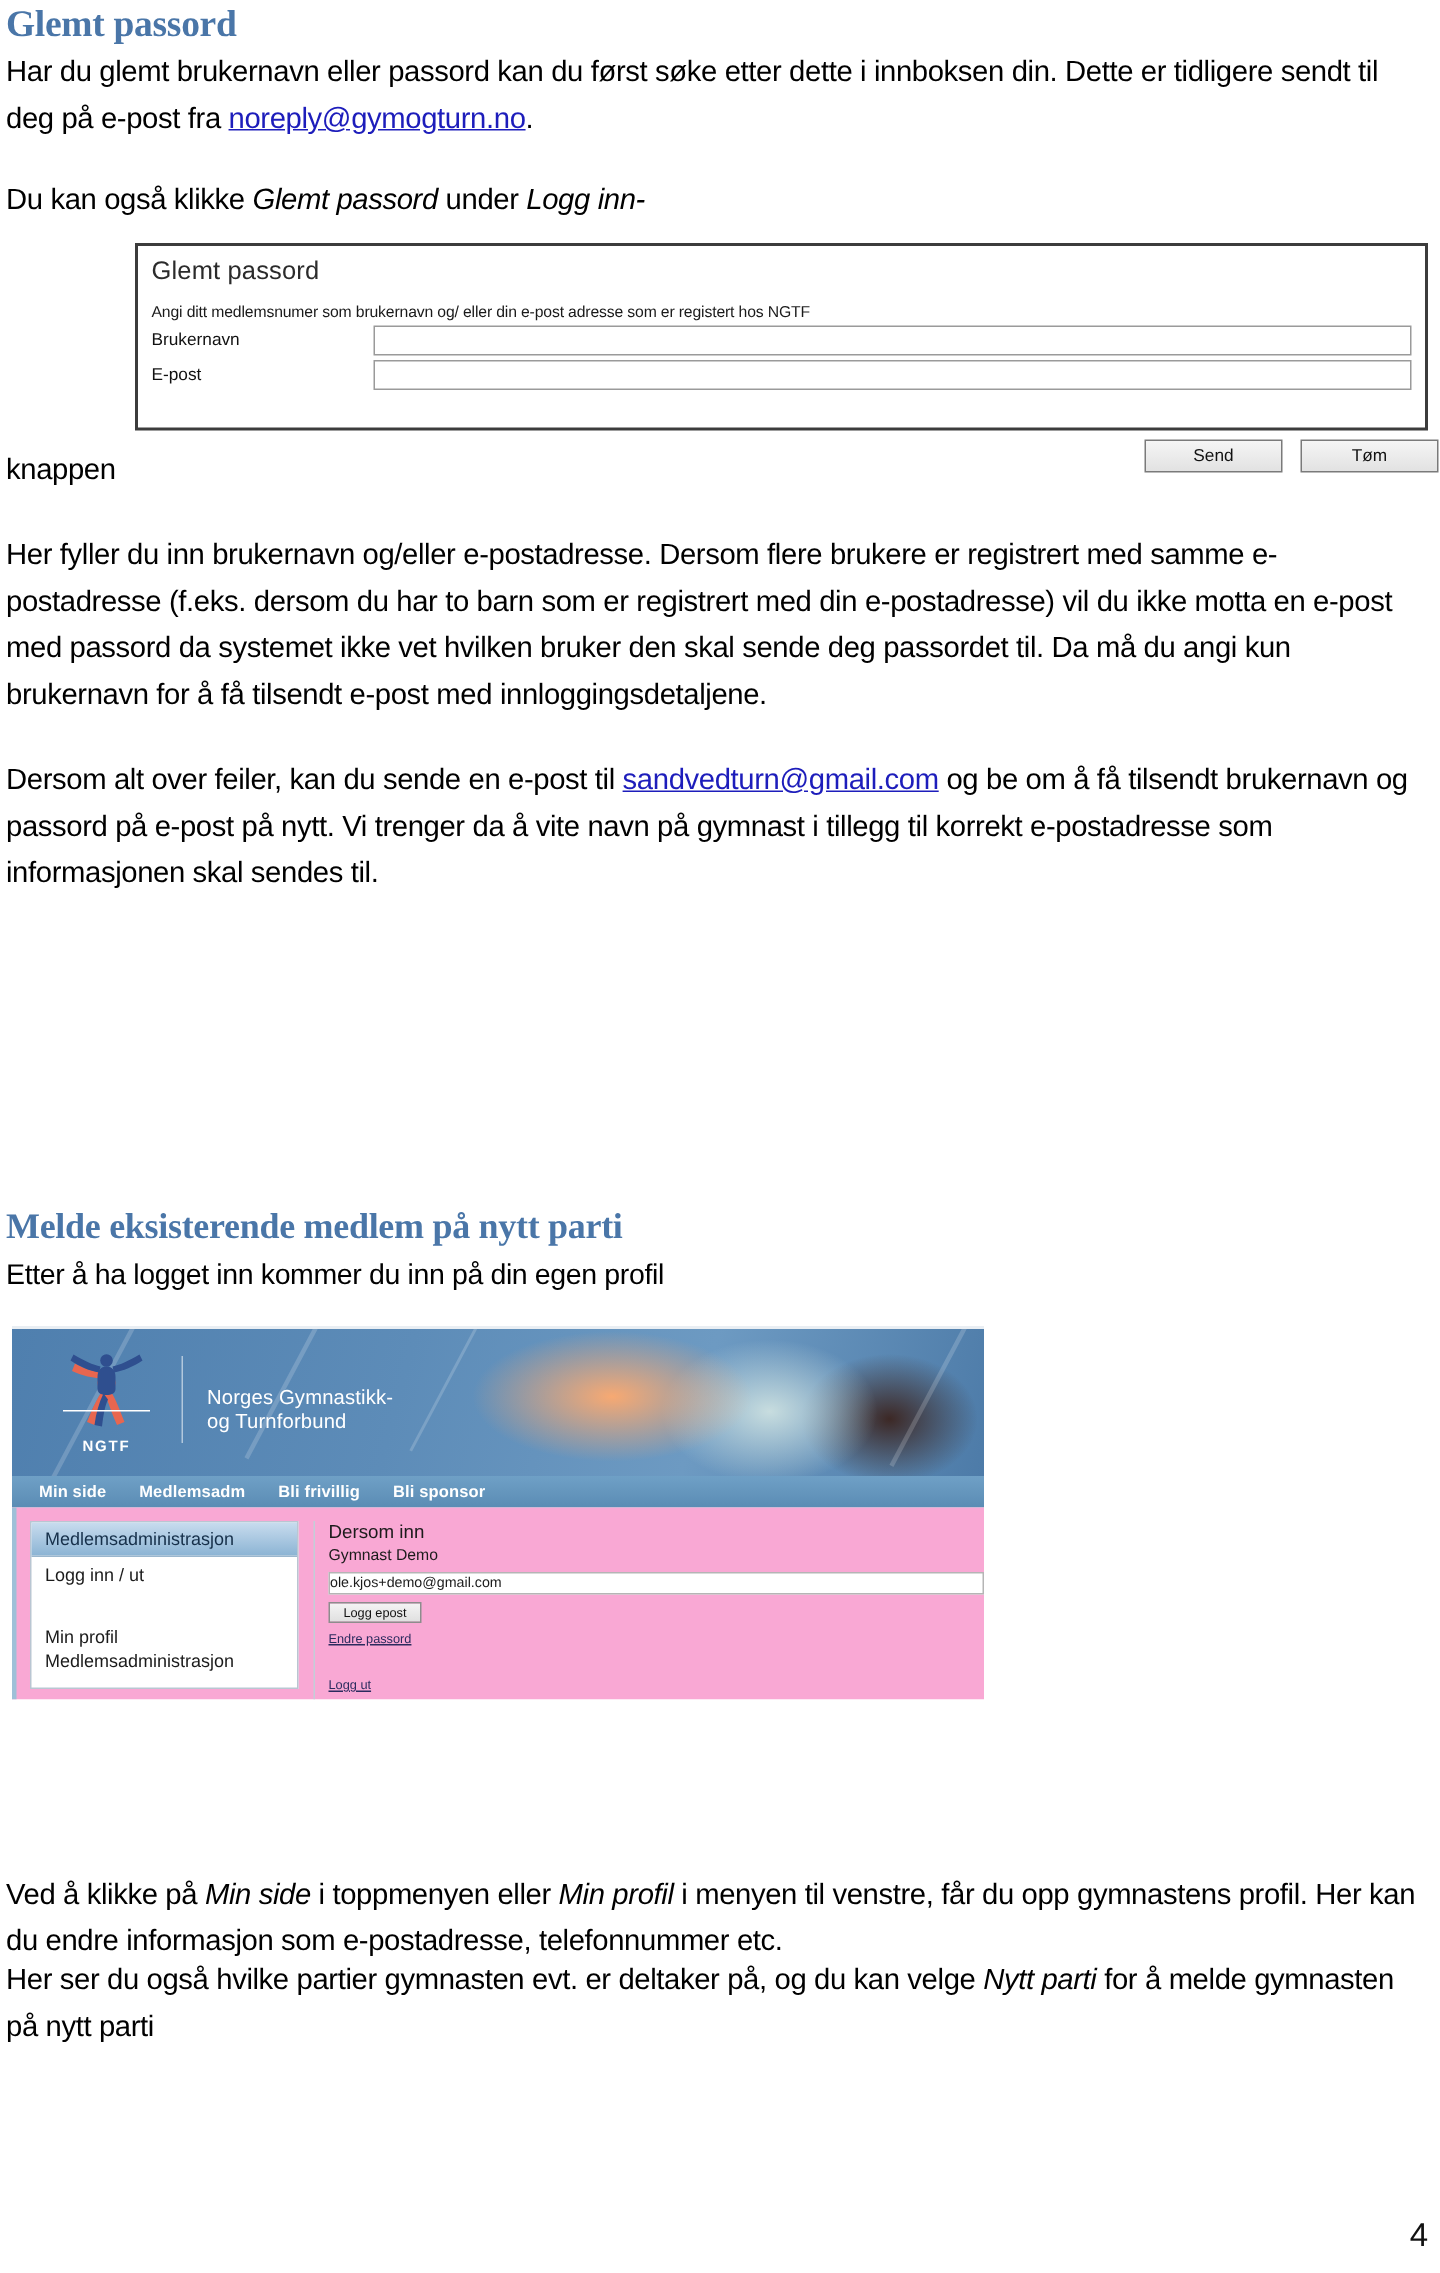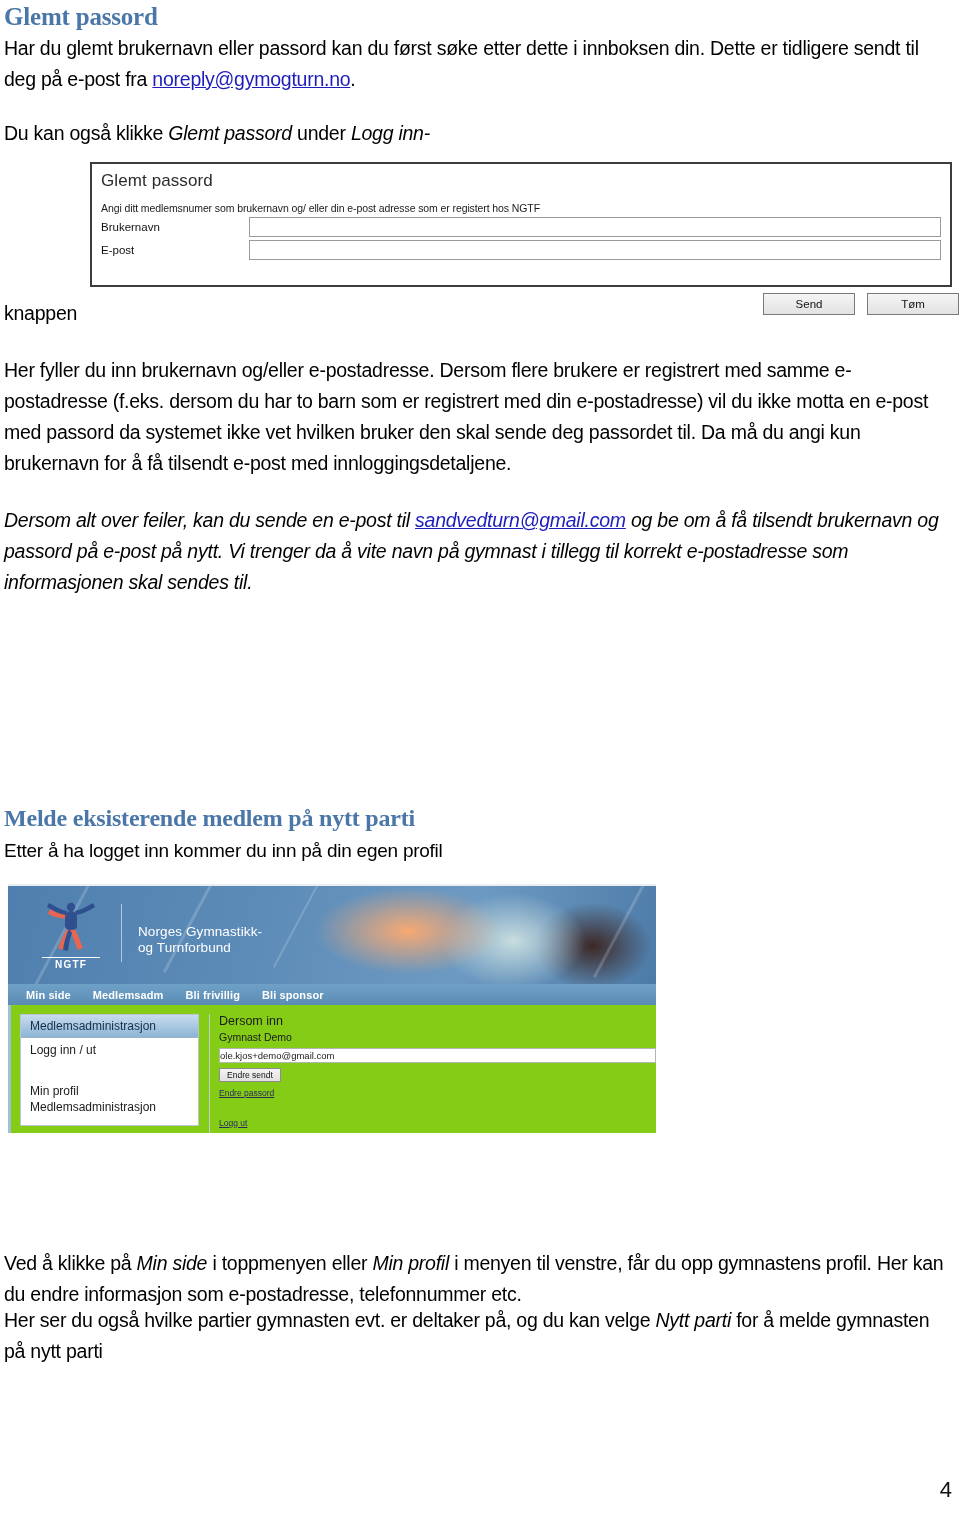--- a/index.html
+++ b/index.html
@@ -49,21 +49,21 @@
   .body-text i { font-style: italic; }
   .lnk {
     color: #1d1dbb;
     text-decoration: underline;
   }
 
   #para-intro  { position: absolute; left: 4px; top: 33px;  width: 948px; }
   #para-also   { position: absolute; left: 4px; top: 118px; width: 948px; }
   #para-knappen{ position: absolute; left: 4px; top: 298px; width: 400px; }
   #para-fill   { position: absolute; left: 4px; top: 355px; width: 948px; }
-  #para-mail   { position: absolute; left: 4px; top: 505px; width: 948px; font-style: italic; }
+  #para-mail   { position: absolute; left: 4px; top: 505px; width: 948px; }
   #para-profile{ position: absolute; left: 4px; top: 835px; width: 948px; font-size: 19px; }
   #para-bottom1{ position: absolute; left: 4px; top: 1248px; width: 948px; }
   #para-bottom2{ position: absolute; left: 4px; top: 1305px; width: 948px; }
 
   
   #page-number {
     position: absolute;
     right: 8px;
     bottom: 12px;
     font-family: "Liberation Sans", sans-serif;
@@ -176,21 +176,21 @@
   #ngtf-logo .wordmark {
     position: absolute;
     left: 0; bottom: 0;
     width: 58px;
     text-align: center;
     font-size: 10px;
     font-weight: bold;
     color: #ffffff;
     letter-spacing: 1.2px;
     border-top: 1.5px solid #ffffff;
-    padding-top: 1px;
+    padding-top: 18px;
   }
   #ngtf-divider {
     position: absolute;
     left: 113px; top: 18px;
     width: 1px; height: 58px;
     background: rgba(255,255,255,0.55);
   }
   #ngtf-name {
     position: absolute;
     left: 130px; top: 38px;
@@ -214,21 +214,21 @@
     color: #ffffff;
     font-size: 11px;
     font-weight: bold;
     letter-spacing: 0.1px;
     white-space: nowrap;
   }
   #site-body {
     position: absolute;
     left: 0; top: 121px;
     width: 648px; height: 128px;
-    background: #84cc16;
+    background: #f9a8d4;
     border-left: 3px solid #9fc0d8;
     box-sizing: border-box;
     display: flex;
   }
   #site-sidebar {
     width: 185px;
     margin: 9px 0 0 9px;
     border: 1px solid #b9c6d2;
     background: #ffffff;
     box-sizing: border-box;
@@ -385,21 +385,21 @@
         <div class="sb-item">Logg inn / ut</div>
         <div class="sb-gap"></div>
         <div class="sb-item">Min profil</div>
         <div class="sb-item tight">Medlemsadministrasjon</div>
       </div>
 
       <div id="site-main">
         <div class="lbl-logged">Dersom inn</div>
         <div class="lbl-name">Gymnast Demo</div>
         <div class="email-box">ole.kjos+demo@gmail.com</div>
-        <div class="small-btn">Endre sendt</div>
+        <div class="small-btn">Logg epost</div>
         <a class="small-link" href="#">Endre passord</a>
         <br>
         <a class="small-link spaced" href="#">Logg ut</a>
       </div>
 
     </div>
   </div>
 
   <p class="body-text" id="para-bottom1"><span>Ved å klikke på </span><i>Min side</i><span> i toppmenyen eller </span><i>Min profil</i><span> i menyen til venstre, får du opp gymnastens profil. Her kan du endre informasjon som e-postadresse, telefonnummer etc.</span></p>
 

